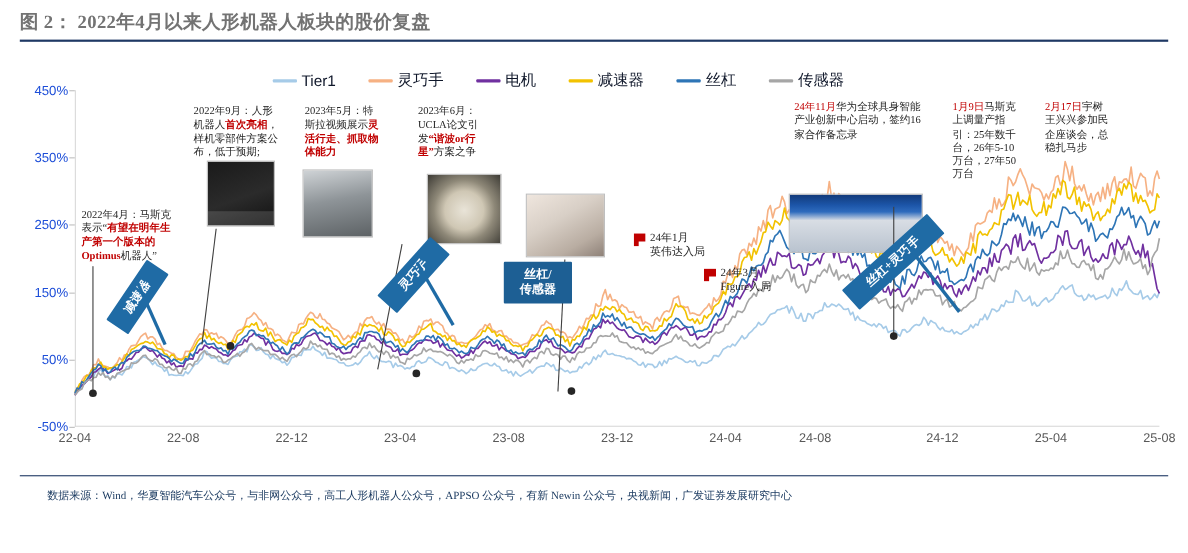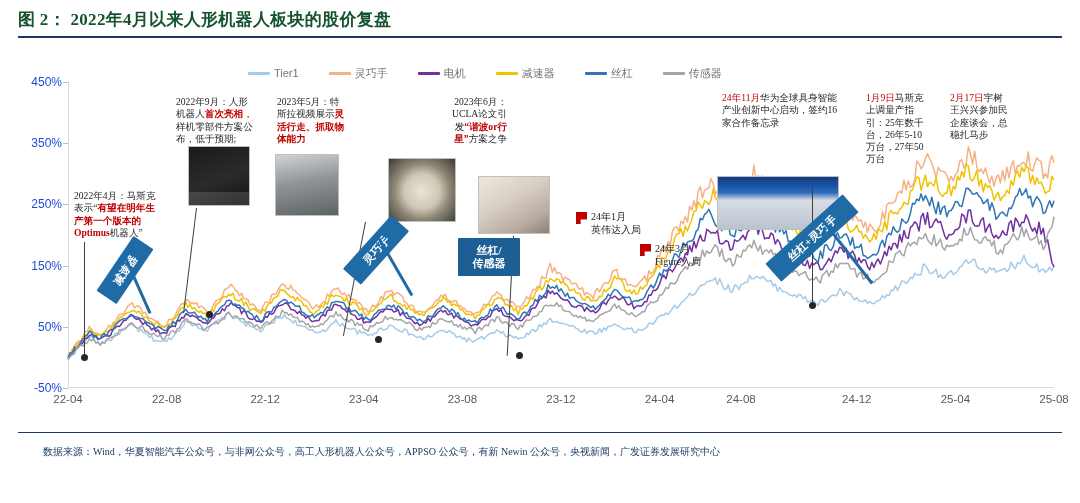--- a/index.html
+++ b/index.html
@@ -10,34 +10,34 @@
     position:relative;
     overflow:hidden;
   }
   .title-bar{
     position:absolute;left:18px;top:8px;width:1044px;
     border-bottom:2px solid #1f3864;
     padding-bottom:5px;
   }
   .title-text{
     font-family:"Liberation Serif", serif;
-    font-weight:bold;font-size:17px;color:#14532d;letter-spacing:0.3px;
+    font-weight:bold;font-size:17px;color:#737373;letter-spacing:0.3px;
     white-space:nowrap;
   }
   .chart-area{
     position:absolute;left:0;top:46px;width:1080px;height:380px;
   }
   
   .legend{
     position:absolute;left:248px;top:18px;width:560px;height:18px;
     display:flex;align-items:center;gap:30px;
   }
   .legend-item{display:flex;align-items:center;gap:4px;}
   .legend-swatch{display:block;width:22px;height:3px;border-radius:1px;}
-  .legend-label{font-family:"Liberation Sans",sans-serif;font-size:11px;color:#737373;}
+  .legend-label{font-family:"Liberation Sans",sans-serif;font-size:14px;color:#0f172a;}
   
   .plot{
     position:absolute;left:68px;top:36px;width:986px;height:306px;
   }
   .plot-frame{position:absolute;inset:0;border-left:1px solid #d9d9d9;border-bottom:1px solid #d9d9d9;}
   .ytick{
     position:absolute;right:100%;margin-right:6px;
     transform:translateY(-50%);
     font-family:"Liberation Sans",sans-serif;font-size:12px;color:#1d4ed8;white-space:nowrap;
   }
@@ -187,21 +187,21 @@
     <div>布，低于预期;</div>
   </div>
 
   <div class="anno" style="left:277px;top:50px;width:96px;">
     <div>2023年5月：特</div>
     <div><span>斯拉视频展示</span><span class="hl">灵</span></div>
     <div class="hl">活行走、抓取物</div>
     <div class="hl">体能力</div>
   </div>
 
-  <div class="anno" style="left:411px;top:50px;width:96px;text-align:right;">
+  <div class="anno" style="left:380px;top:50px;width:96px;">
     <div>2023年6月：</div>
     <div>UCLA论文引</div>
     <div><span>发</span><span class="hl">“谐波or行</span></div>
     <div><span class="hl">星”</span><span>方案之争</span></div>
   </div>
 
 
   <div class="anno" style="left:722px;top:46px;width:132px;">
     <div><span class="hd">24年11月</span><span>华为全球具身智能</span></div>
     <div>产业创新中心启动，签约16</div>

